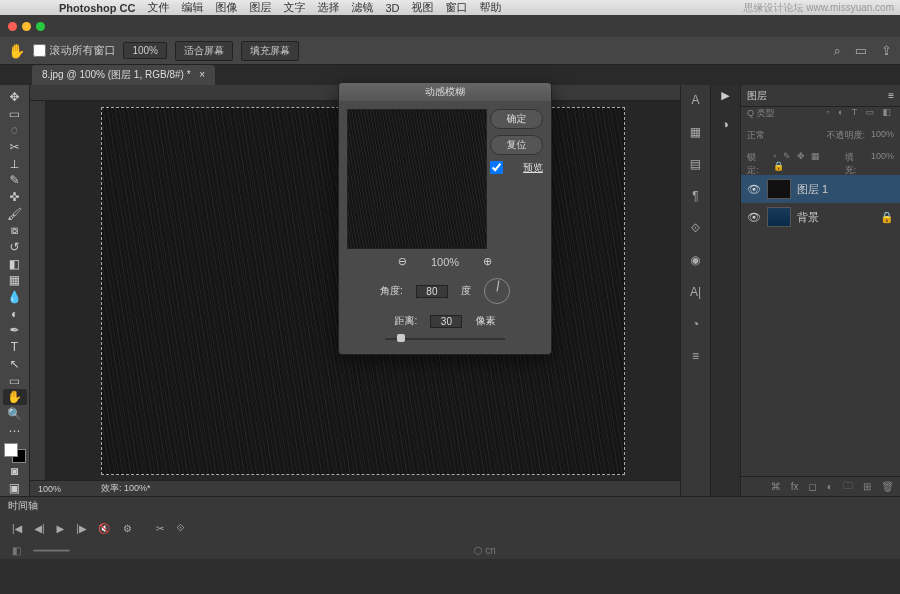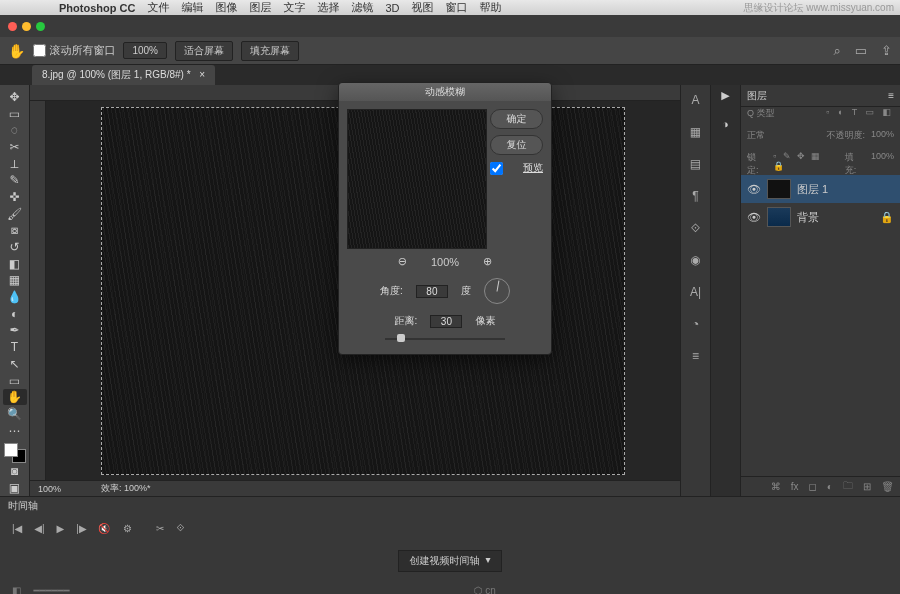--- a/index.html
+++ b/index.html
@@ -67,21 +67,21 @@
 .panel-footer { margin-top: auto; height: 20px; display: flex; align-items: center; justify-content: flex-end; gap: 10px; padding: 0 6px; color: #888; font-size: 10px; border-top: 1px solid #222; }
 
 
 .modal { position: absolute; left: 338px; top: 82px; width: 214px; background: #4a4a4a; border: 1px solid #222; border-radius: 4px; box-shadow: 0 6px 20px rgba(0,0,0,0.5); z-index: 50; }
 .modal-title { height: 18px; background: linear-gradient(#666,#555); text-align: center; font-size: 10px; color: #ddd; line-height: 18px; border-radius: 4px 4px 0 0; }
 .modal-body { padding: 8px; position: relative; }
 .preview { width: 140px; height: 140px; background: #151515; border: 1px solid #222; position: relative; overflow: hidden; }
 .preview .rain { background: repeating-linear-gradient(80deg, rgba(200,200,200,0.08) 0 1px, transparent 1px 3px); }
 .modal-btns { position: absolute; right: 8px; top: 8px; display: flex; flex-direction: column; gap: 6px; }
 .mbtn { background: #555; border: 1px solid #333; border-radius: 10px; padding: 2px 10px; font-size: 10px; color: #ddd; cursor: pointer; }
-.mchk { display: flex; align-items: center; gap: 20px; font-size: 10px; color: #ddd; text-decoration: underline; }
+.mchk { display: flex; align-items: flex-start; gap: 20px; font-size: 10px; color: #ddd; text-decoration: underline; }
 .zoom-ctrl { display: flex; align-items: center; justify-content: center; gap: 24px; margin-top: 6px; color: #ccc; font-size: 11px; }
 .field-row { display: flex; align-items: center; justify-content: center; gap: 13px; margin-top: 10px; font-size: 10px; color: #ddd; }
 .field-row input { width: 32px; background: #3a3a3a; border: 1px solid #222; color: #ddd; text-align: center; font-size: 10px; }
 .angle-dial { width: 26px; height: 26px; border: 1px solid #888; border-radius: 50%; position: relative; }
 .angle-dial::after { content:''; position: absolute; left: 50%; top: 50%; width: 11px; height: 1px; background: #ccc; transform-origin: left; transform: rotate(-80deg); }
 .slider { width: 120px; height: 2px; background: #333; margin: 10px auto 6px; position: relative; }
 .slider::after { content:''; position: absolute; left: 12px; top: -4px; width: 8px; height: 8px; background: #ccc; border-radius: 2px; }
 
 
 .timeline { background: #383838; border-top: 1px solid #222; }
@@ -290,24 +290,18 @@
   <div class="tl-controls">
     <span>|◀</span>
     <span>◀|</span>
     <span>▶</span>
     <span>|▶</span>
     <span>🔇</span>
     <span>⚙</span>
     <span style="margin-left:12px">✂</span>
     <span>⟐</span>
   </div>
-  <div class="tl-body">
-    <div class="tl-create">
-      <span>创建视频时间轴</span>
-      <span>▾</span>
-    </div>
-  </div>
   <div class="tl-foot">
     <span>◧</span>
     <span>━━━━━━</span>
     <span style="margin:0 auto">⬡ cn</span>
   </div>
 </div>
 
 </body></html>

